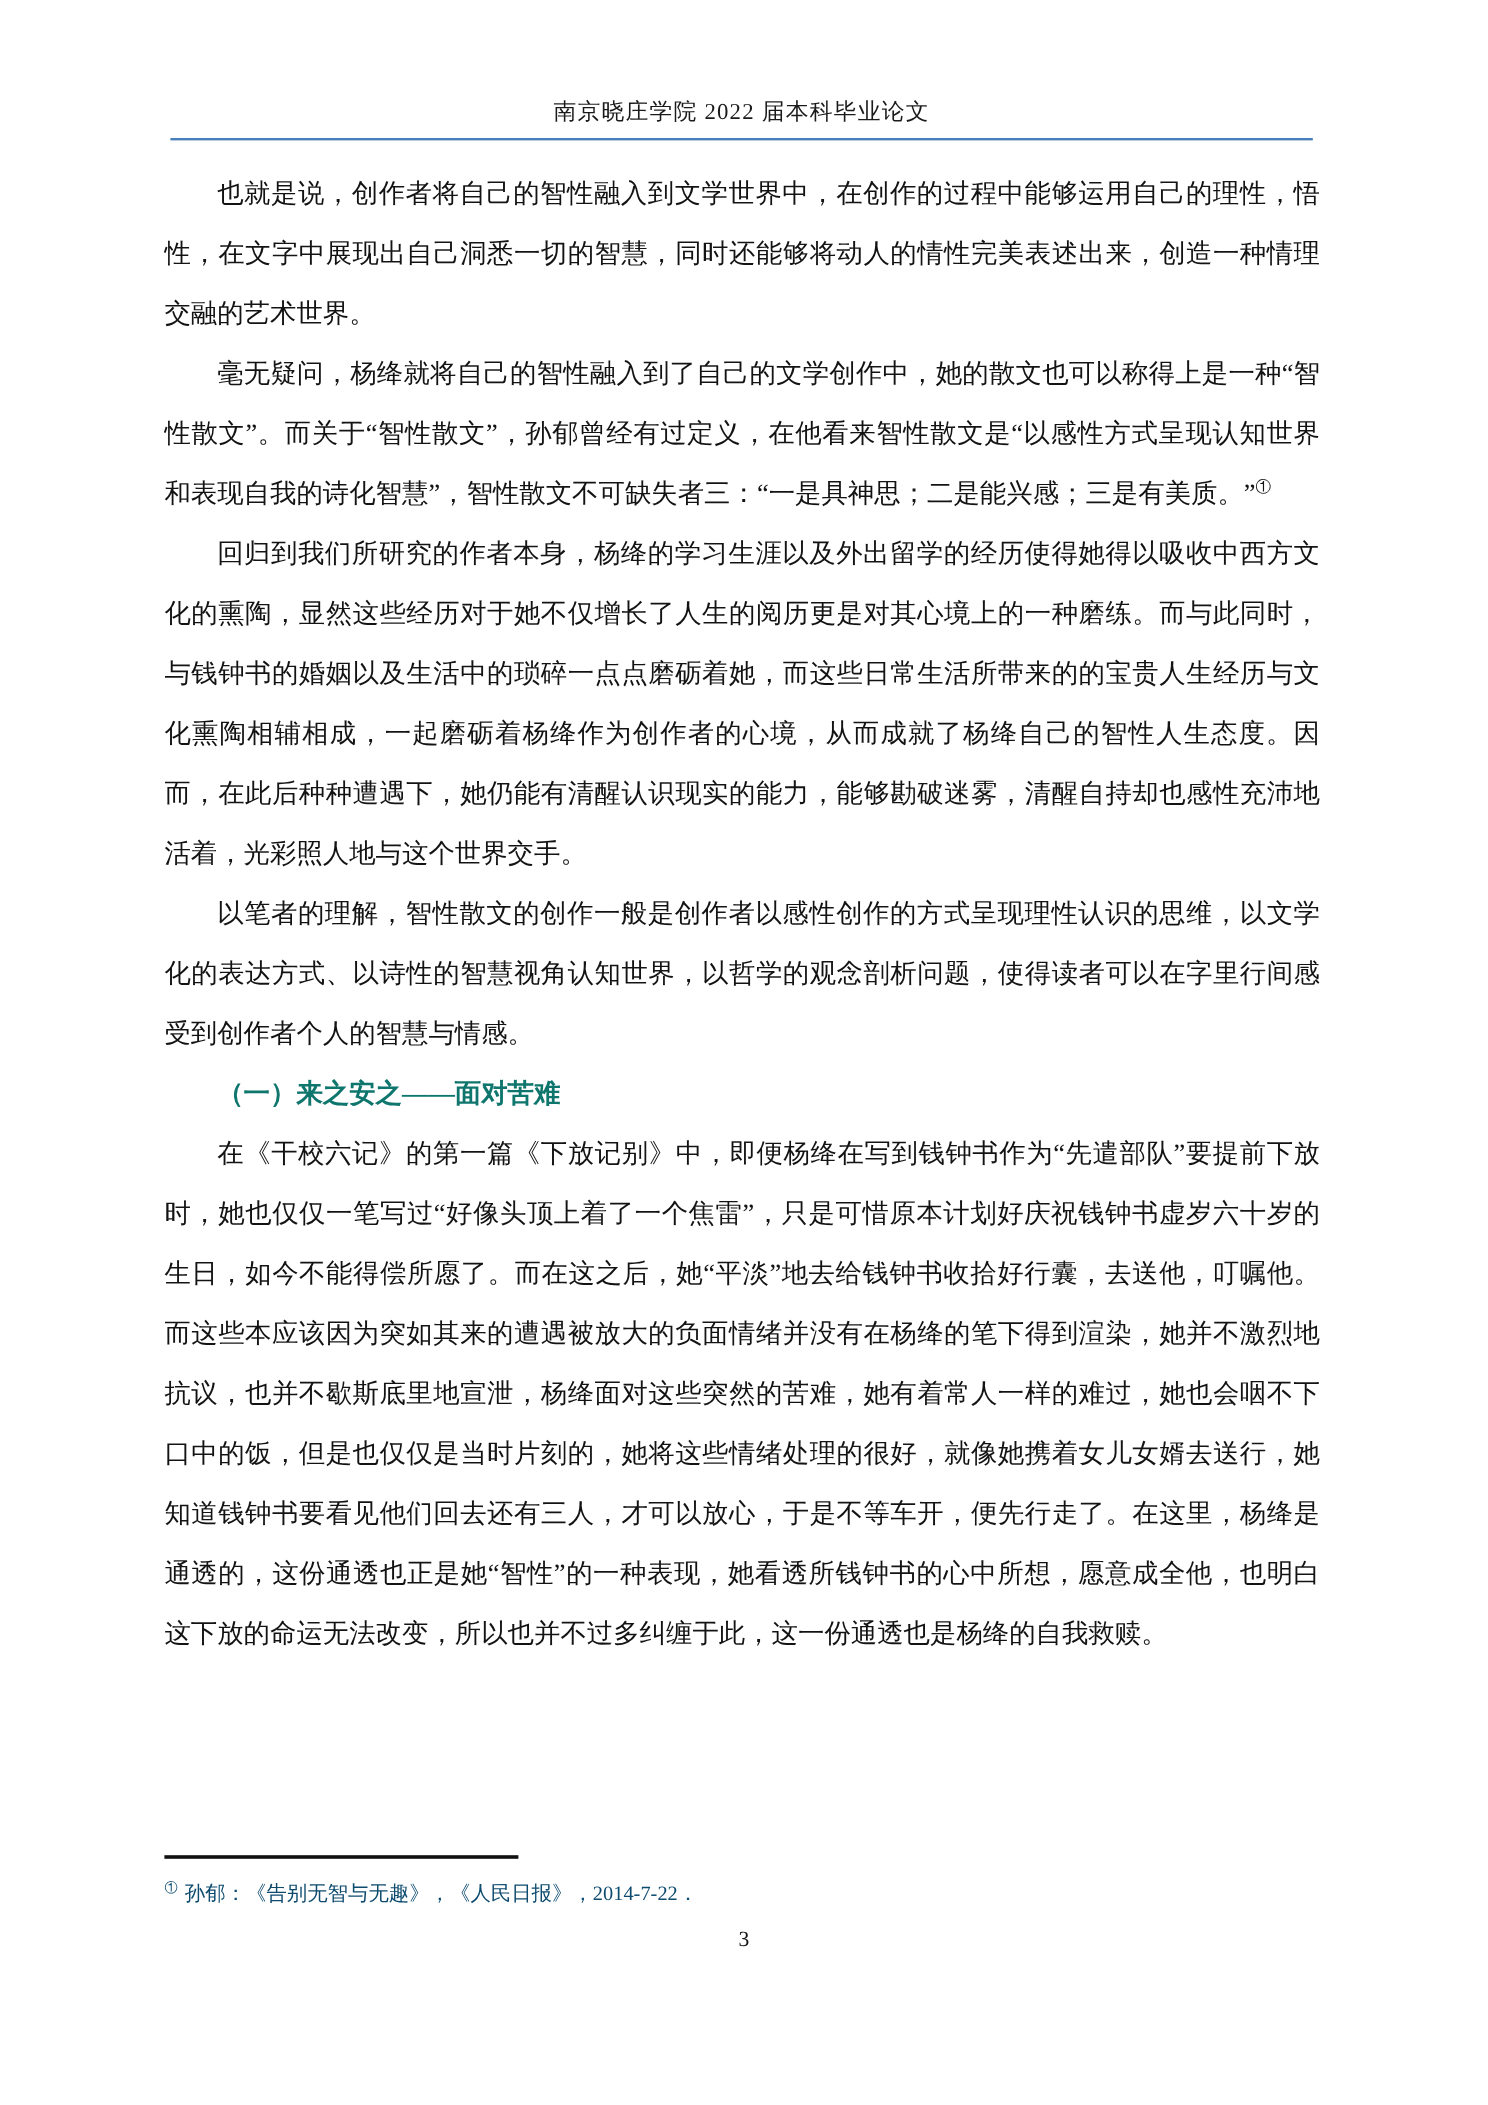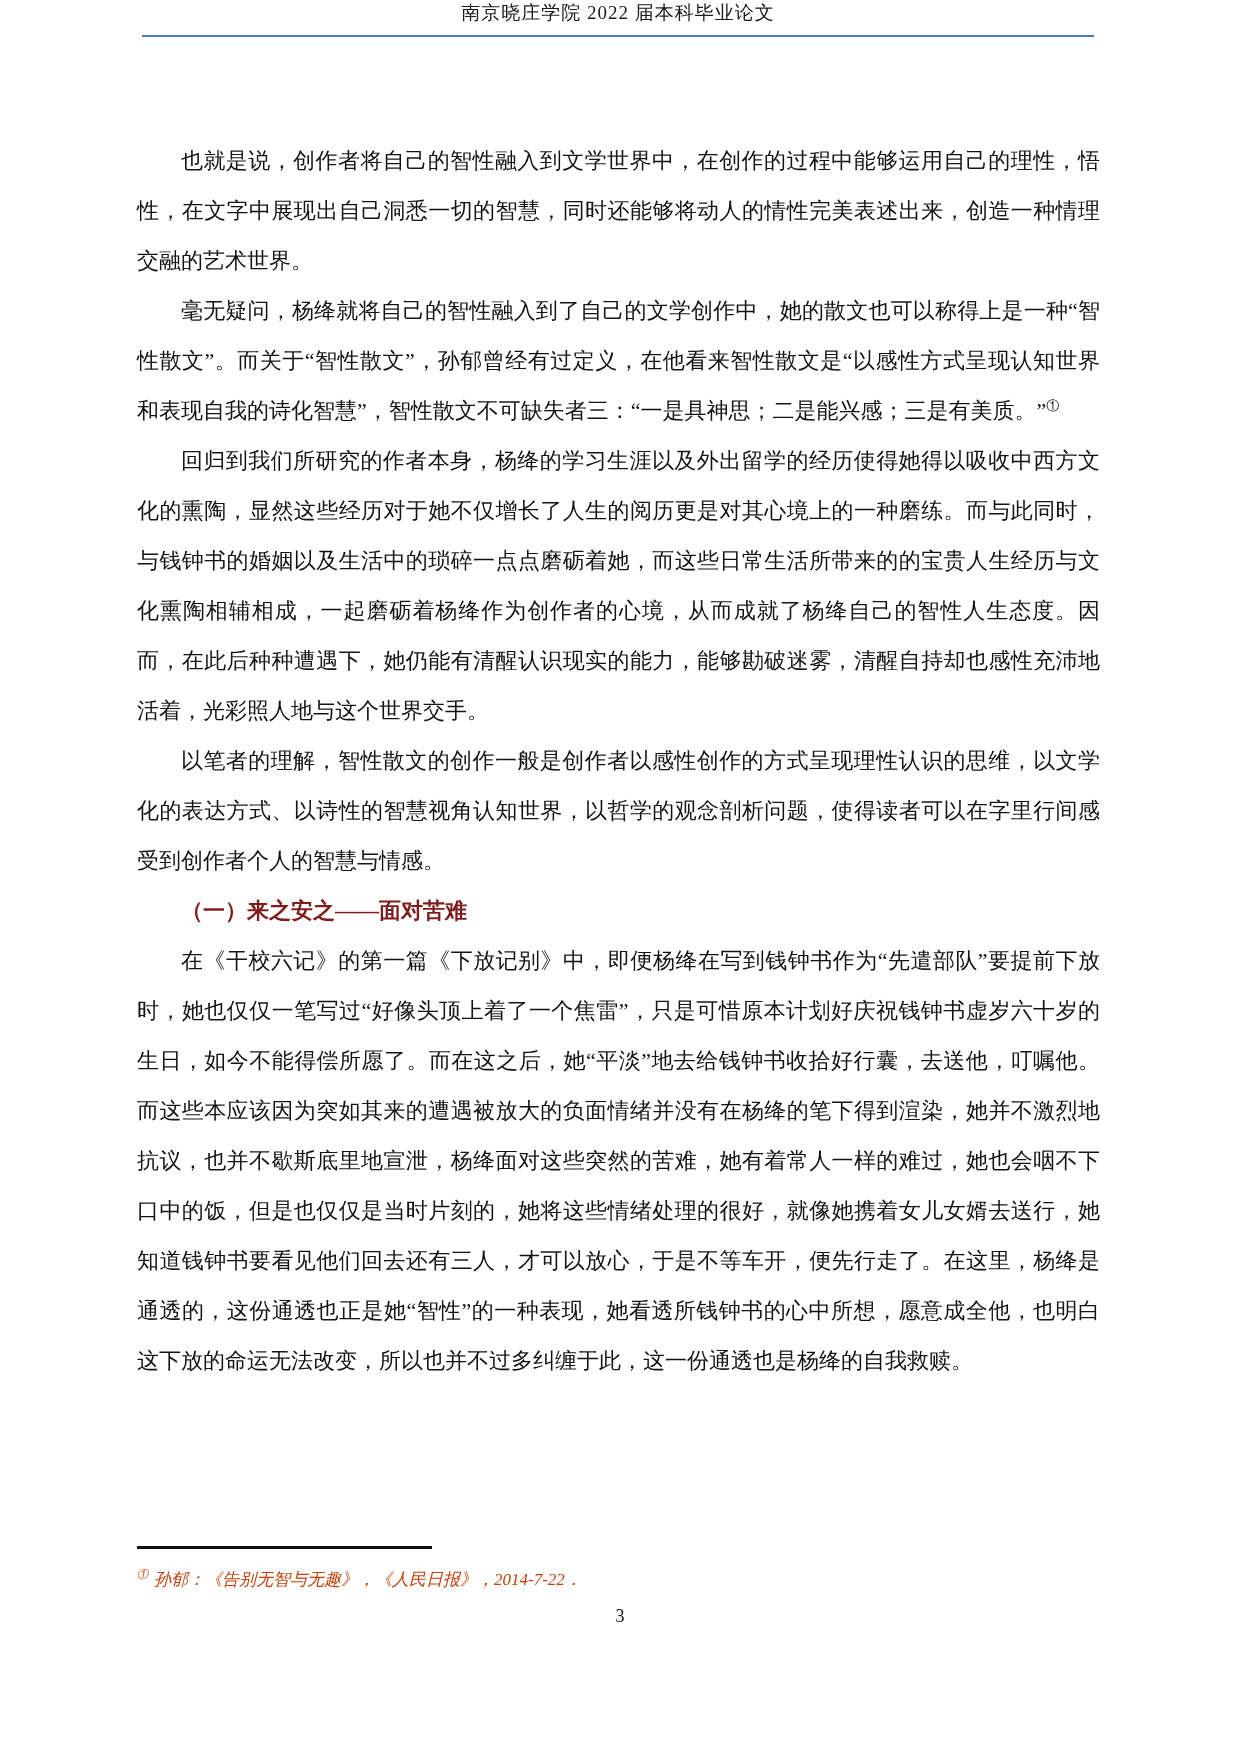--- a/index.html
+++ b/index.html
@@ -11,20 +11,21 @@
     background: #ffffff;
     color: #111111;
     font-family: "Liberation Serif", "DejaVu Serif", serif;
     overflow: hidden;
   }
   .page-header {
     position: absolute;
     top: 0;
     left: 142px;
     right: 146px;
+    padding-top: 80px;
   }
   .header-title {
     text-align: center;
     font-size: 19px;
     letter-spacing: 1px;
     color: #1a1a1a;
   }
   .header-rule {
     height: 2px;
     margin-top: 9px;
@@ -43,21 +44,21 @@
   .content p.paragraph {
     margin: 0;
     text-indent: 2em;
   }
   .content h3.heading {
     margin: 0;
     text-indent: 2em;
     font-size: 22px;
     line-height: 50px;
     font-weight: 700;
-    color: #7f1d1d;
+    color: #0f766e;
   }
   sup.note-ref {
     font-size: 13px;
     line-height: 0;
     vertical-align: super;
   }
   .footnote-area {
     position: absolute;
     left: 137px;
     top: 1546px;
@@ -65,22 +66,21 @@
   }
   .footnote-rule {
     width: 295px;
     height: 3px;
     background: #111111;
   }
   .footnote-line {
     margin-top: 12px;
     font-size: 17px;
     line-height: 26px;
-    color: #c2410c;
-    font-style: italic;
+    color: #0c4a6e;
   }
   .footnote-line sup {
     font-size: 11px;
     margin-right: 6px;
   }
   .page-number {
     position: absolute;
     top: 1606px;
     left: 0;
     width: 100%;

